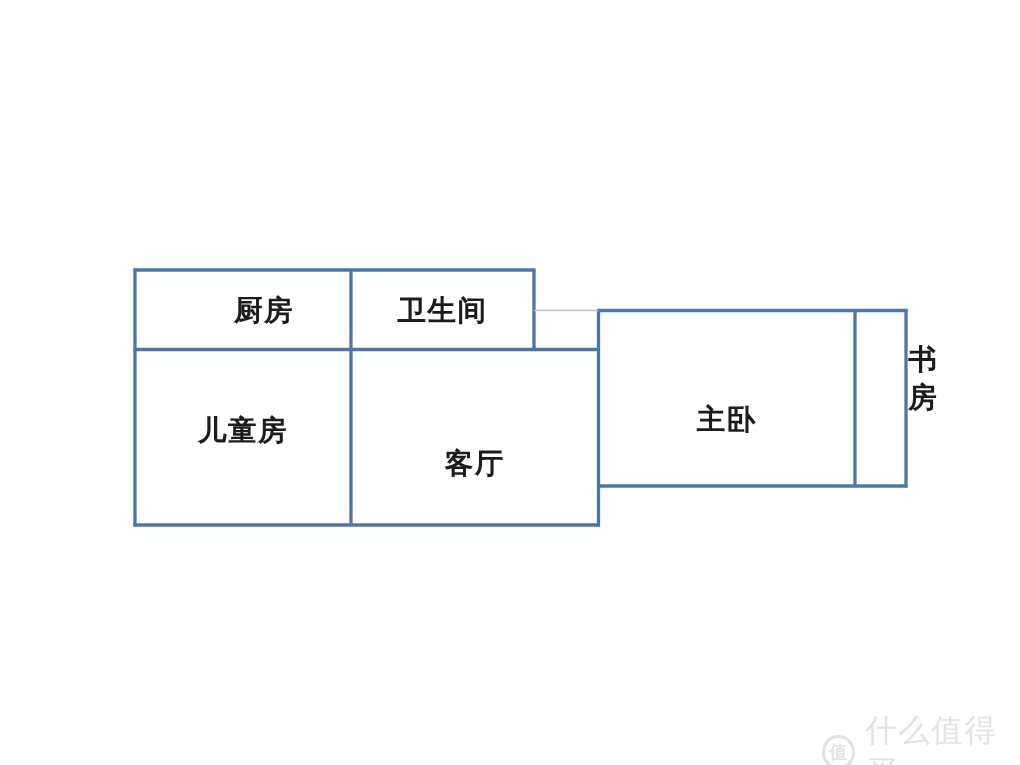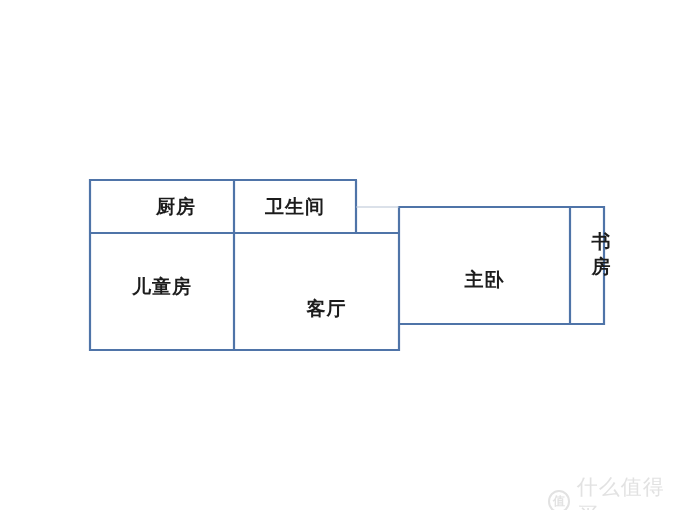--- a/index.html
+++ b/index.html
@@ -27,23 +27,23 @@
     justify-content: center;
     font-weight: bold;
     font-size: 19px;
     color: #1c1c1c;
     letter-spacing: 1px;
     pointer-events: none;
   }
   .room-kitchen   { left: 90px;  top: 180px; width: 144px; height: 53px; padding-left: 14px; }
   .room-bathroom  { left: 234px; top: 180px; width: 122px; height: 53px; text-align: right; }
   .room-children  { left: 90px;  top: 233px; width: 144px; height: 108px; }
-  .room-living    { left: 234px; top: 233px; width: 165px; height: 151px; padding-left: 10px; }
+  .room-living    { left: 234px; top: 233px; width: 165px; height: 151px; }
   .room-master    { left: 399px; top: 207px; width: 171px; height: 146px; }
-  .room-study     { left: 584px; top: 207px; width: 34px;  height: 94px; }
+  .room-study     { left: 598px; top: 207px; width: 34px;  height: 94px; font-family: Liberation Mono, monospace; }
   .room-study .vertical-text {
     width: 20px;
     line-height: 25px;
     text-align: center;
     word-break: break-all;
     letter-spacing: 0;
   }
   .watermark {
     position: absolute;
     left: 548px;

